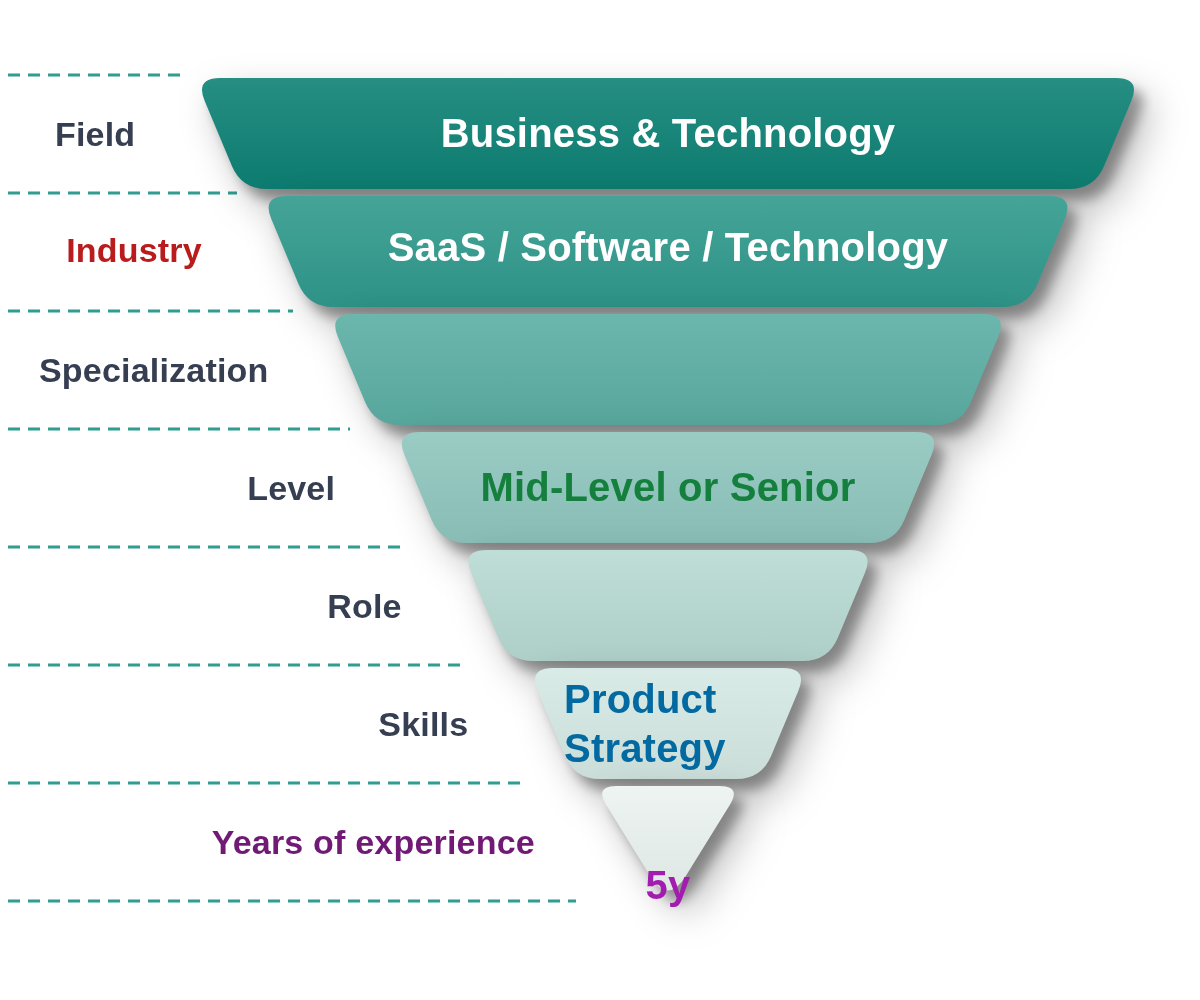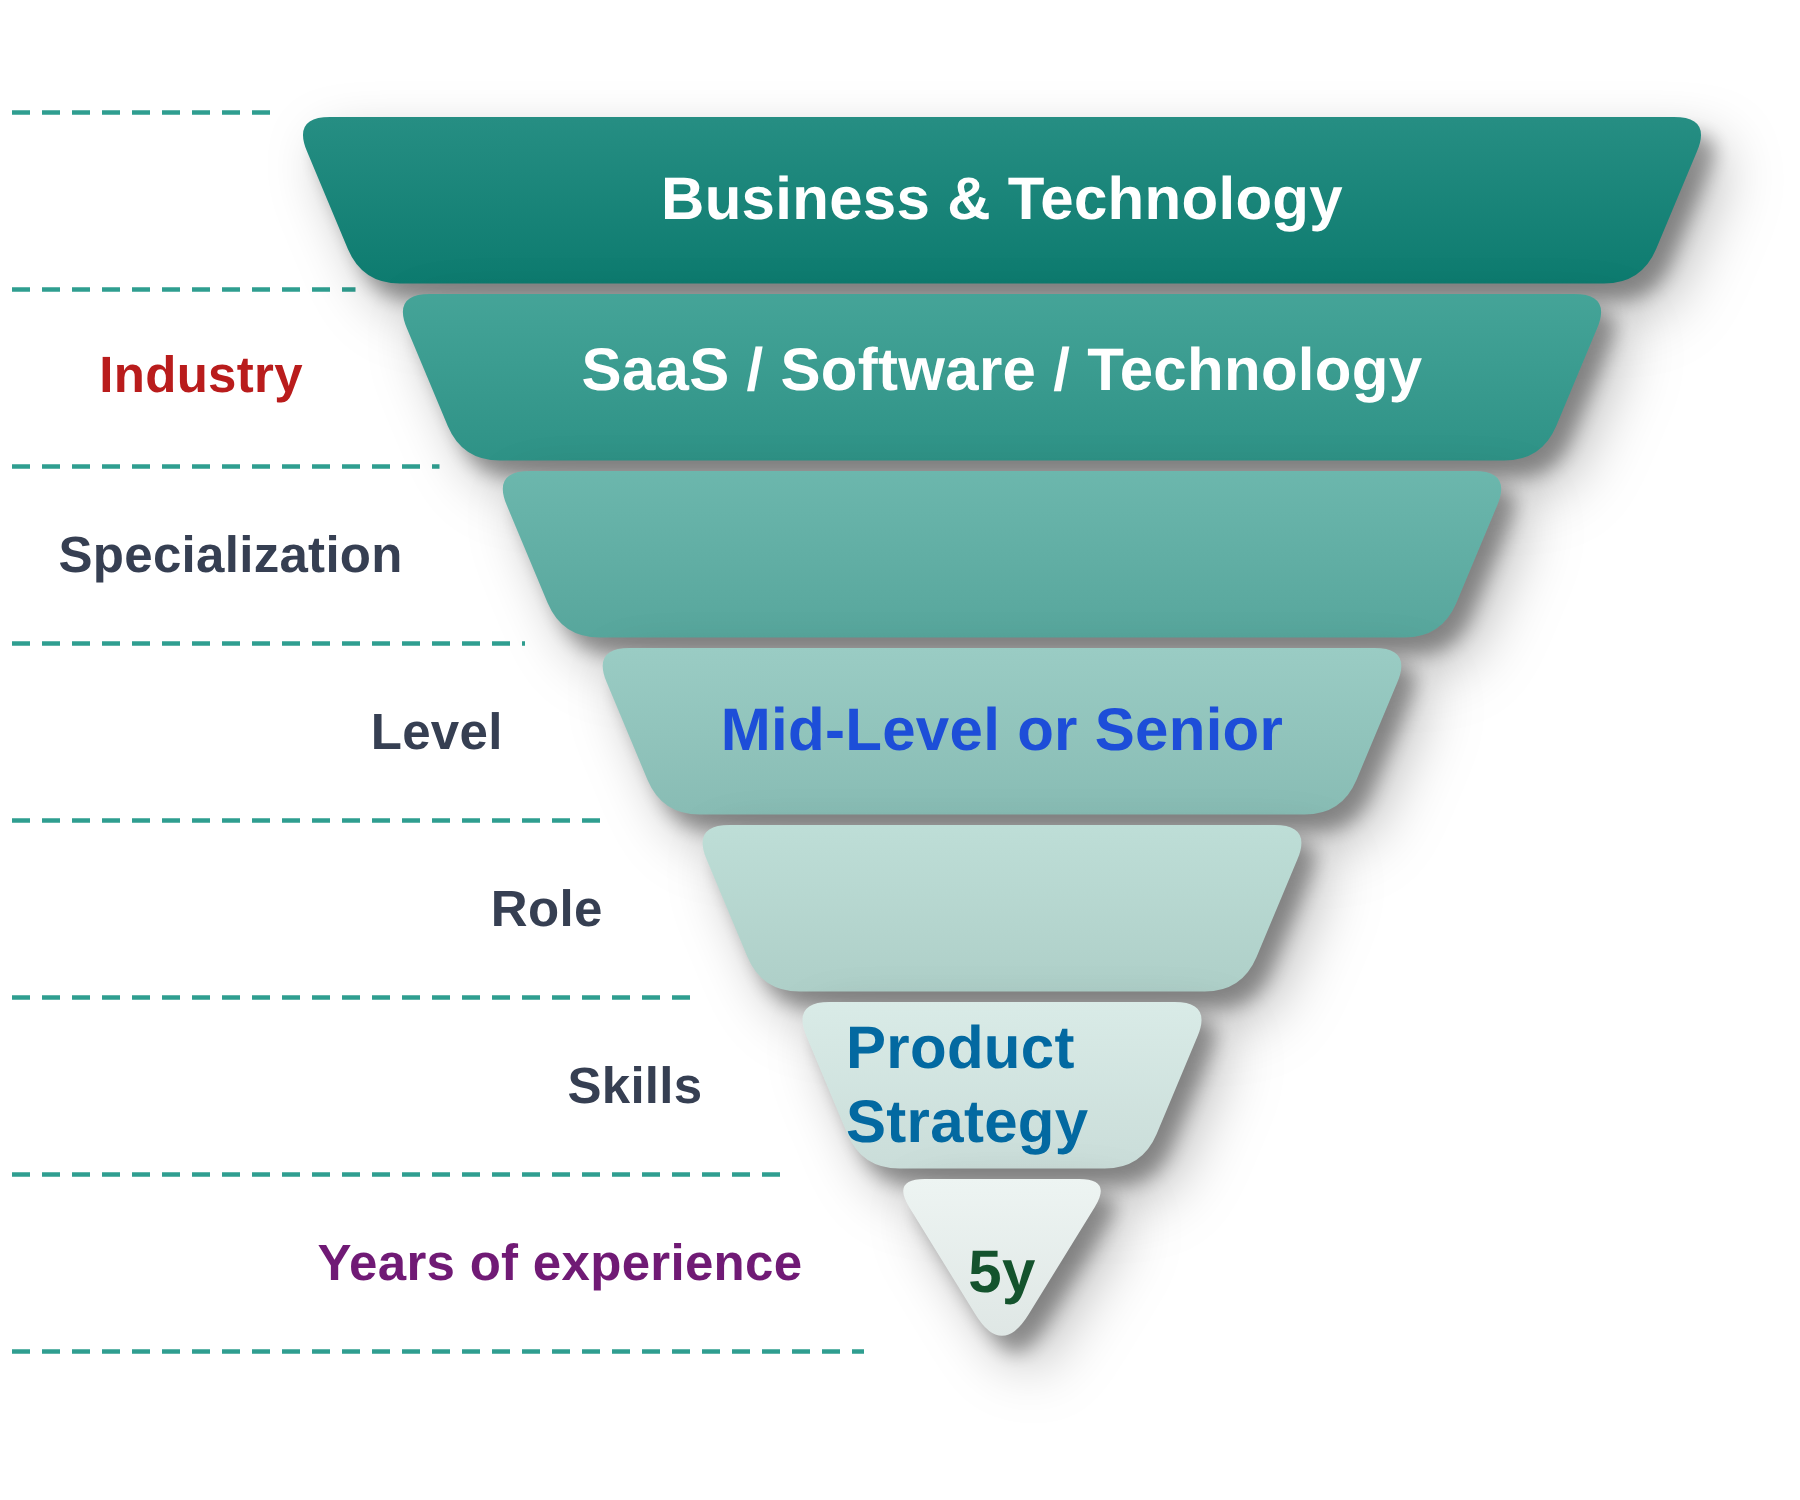--- a/index.html
+++ b/index.html
@@ -75,25 +75,26 @@
       <line x1="8" y1="901" x2="576" y2="901" stroke="#2F9E90" stroke-width="3" stroke-dasharray="12 8"></line>
       <path class="seg" d="M204.7 101.0 Q195 78 220.0 78.0 L1116.0 78.0 Q1141 78 1131.3 101.0 L1104.1 166.0 Q1094.38 189 1069.4 189.0 L266.6 189.0 Q241.62 189 231.9 166.0 Z" fill="url(#g0)"></path>
       <path class="seg" d="M271.3 219.0 Q261.6 196 286.6 196.0 L1049.4 196.0 Q1074.4 196 1064.7 219.0 L1037.5 284.0 Q1027.78 307 1002.8 307.0 L333.2 307.0 Q308.22 307 298.5 284.0 Z" fill="url(#g1)"></path>
       <path class="seg" d="M337.9 337.0 Q328.2 314 353.2 314.0 L982.8 314.0 Q1007.8 314 998.1 337.0 L970.9 402.0 Q961.1800000000001 425 936.2 425.0 L399.8 425.0 Q374.82 425 365.1 402.0 Z" fill="url(#g2)"></path>
       <path class="seg" d="M404.5 455.0 Q394.79999999999995 432 419.8 432.0 L916.2 432.0 Q941.2 432 931.5 455.0 L904.3 520.0 Q894.58 543 869.6 543.0 L466.4 543.0 Q441.41999999999996 543 431.7 520.0 Z" fill="url(#g3)"></path>
       <path class="seg" d="M471.1 573.0 Q461.4 550 486.4 550.0 L849.6 550.0 Q874.6 550 864.9 573.0 L837.7 638.0 Q827.98 661 803.0 661.0 L533.0 661.0 Q508.02 661 498.3 638.0 Z" fill="url(#g4)"></path>
       <path class="seg" d="M537.7 691.0 Q528 668 553.0 668.0 L783.0 668.0 Q808 668 798.3 691.0 L771.1 756.0 Q761.38 779 736.4 779.0 L599.6 779.0 Q574.62 779 564.9 756.0 Z" fill="url(#g5)"></path>
       <path class="seg" d="M606.1 804.7 Q594.5999999999999 786 616.6 786.0 L719.4 786.0 Q741.4000000000001 786 729.9 804.7 L685.8 876.1 Q668 905 650.2 876.1 Z" fill="url(#g6)"></path>
     </svg>
 
+  <div class="row-label" style="color: rgb(54, 63, 82); top: 103.5px; right: 1064.69px;">Field</div>
   <div class="row-label" style="color: #b91c1c; top: 220px; right: 998.09px;">Industry</div>
   <div class="row-label" style="color: rgb(54, 63, 82); top: 339.5px; right: 931.49px;">Specialization</div>
   <div class="row-label" style="color: rgb(54, 63, 82); top: 457.5px; right: 864.89px;">Level</div>
   <div class="row-label" style="color: rgb(54, 63, 82); top: 575.5px; right: 798.29px;">Role</div>
   <div class="row-label" style="color: rgb(54, 63, 82); top: 693.5px; right: 731.69px; text-align: center;">Skills</div>
   <div class="row-label" style="color: #701a75; top: 811.5px; right: 665.09px;">Years of experience</div>
 
   <div class="row-value" style="color: rgb(255, 255, 255); left: 238px; width: 860px; top: 83.5px; height: 100px;">Business &amp; Technology</div>
   <div class="row-value" style="color: rgb(255, 255, 255); left: 308px; width: 720px; top: 197px; height: 100px;">SaaS / Software / Technology</div>
-  <div class="row-value" style="color: #1d4ed8; left: 448px; width: 440px; top: 437.5px; height: 100px;">Mid-Level or Senior</div>
+  <div class="row-value" style="color: #15803d; left: 448px; width: 440px; top: 437.5px; height: 100px;">Mid-Level or Senior</div>
   <div class="row-value" style="color: #0369a1; left: 564px; width: 225px; top: 673.5px; height: 100px;">Product Strategy</div>
-  <div class="row-value" style="color: #14532d; left: 593px; width: 150px; top: 798px; height: 100px;">5y</div>
+  <div class="row-value" style="color: #a21caf; left: 593px; width: 150px; top: 835px; height: 100px;">5y</div>
 </div>
 
 </body></html>

